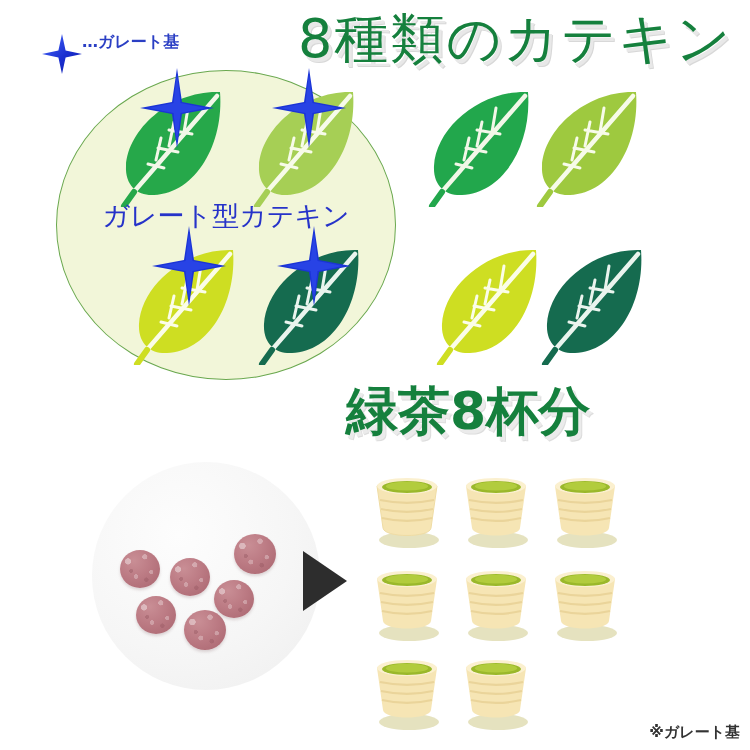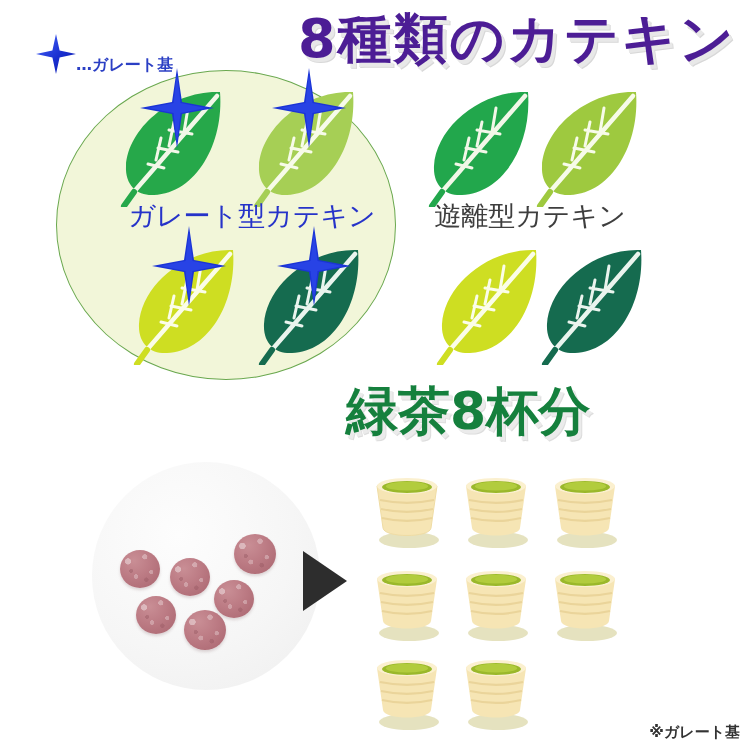--- a/index.html
+++ b/index.html
@@ -14,34 +14,34 @@
     position:relative;
     width:750px; height:750px;
     background:#ffffff;
   }
 
   
   .main-title {
     position:absolute;
     left:298px; top:12px;
     font-size:54px;
-    font-weight:bold;
-    color:#4c1d95;
+    font-weight:normal;
+    color:#15803d;
     letter-spacing:2px;
     white-space:nowrap;
     text-shadow: 3px 4px 0 #e8e8e8, 4px 5px 0 #d8d8d8;
     font-family:"DejaVu Sans","Liberation Sans",sans-serif;
     line-height:1;
   }
 
   
   .legend-galloyl {
     position:absolute;
-    left:34px; top:32px;
-    display:flex; align-items:flex-end;
+    left:40px; top:32px;
+    display:flex; align-items:flex-start;
     white-space:nowrap;
   }
   .legend-galloyl .star-wrap { width:44px; height:44px; position:relative; flex:0 0 auto; }
   .legend-galloyl .legend-text {
     font-size:16px; font-weight:bold; color:#2b3fc4;
     margin-left:-2px; letter-spacing:0px;
   }
 
   
   .ellipse {
@@ -55,21 +55,20 @@
   .ellipse-label {
     position:absolute;
     left:56px; top:198px;
     width:340px;
     text-align:center;
     font-size:27px;
     font-weight:500;
     color:#2633c9;
     letter-spacing:0px;
     white-space:nowrap;
-    margin-left:26px;
   }
 
   
   .free-label {
     position:absolute;
     left:420px; top:198px;
     width:220px;
     text-align:center;
     font-size:27px;
     font-weight:400;
@@ -265,21 +264,20 @@
   </div>
   <div class="leaf" style="left:533px; top:240px;">
     <svg width="122" height="125" viewBox="0 0 122 125">
       <path d="M108 10 C 60 8, 16 46, 14 84 C 13 104, 26 114, 42 113 C 84 111, 112 62, 108 10 Z" fill="#156b4f"></path>
       <path d="M105 14 L20 112" stroke="#eaf4ee" stroke-width="4.5" fill="none" stroke-linecap="round"></path>
       <path d="M76 26 L72 50 M62 40 L57 64 M49 56 L44 78 M80 52 L57 48 M66 70 L46 66 M52 86 L36 82" stroke="#eaf4ee" stroke-width="3" fill="none" stroke-linecap="round"></path>
       <path d="M22 110 L12 124" stroke="#156b4f" stroke-width="6" stroke-linecap="round"></path>
     </svg>
   </div>
 
-  <div class="free-label">遊離型カテキン</div>
 
   <div class="head-cups">緑茶8杯分</div>
 
   <div class="plate">
     <div class="pill" style="left:28px; top:88px;  width:40px; height:38px;"></div>
     <div class="pill" style="left:78px; top:96px;  width:40px; height:38px;"></div>
     <div class="pill" style="left:142px;top:72px;  width:42px; height:40px;"></div>
     <div class="pill" style="left:122px;top:118px; width:40px; height:38px;"></div>
     <div class="pill" style="left:44px; top:134px; width:40px; height:38px;"></div>
     <div class="pill" style="left:92px; top:148px; width:42px; height:40px;"></div>

